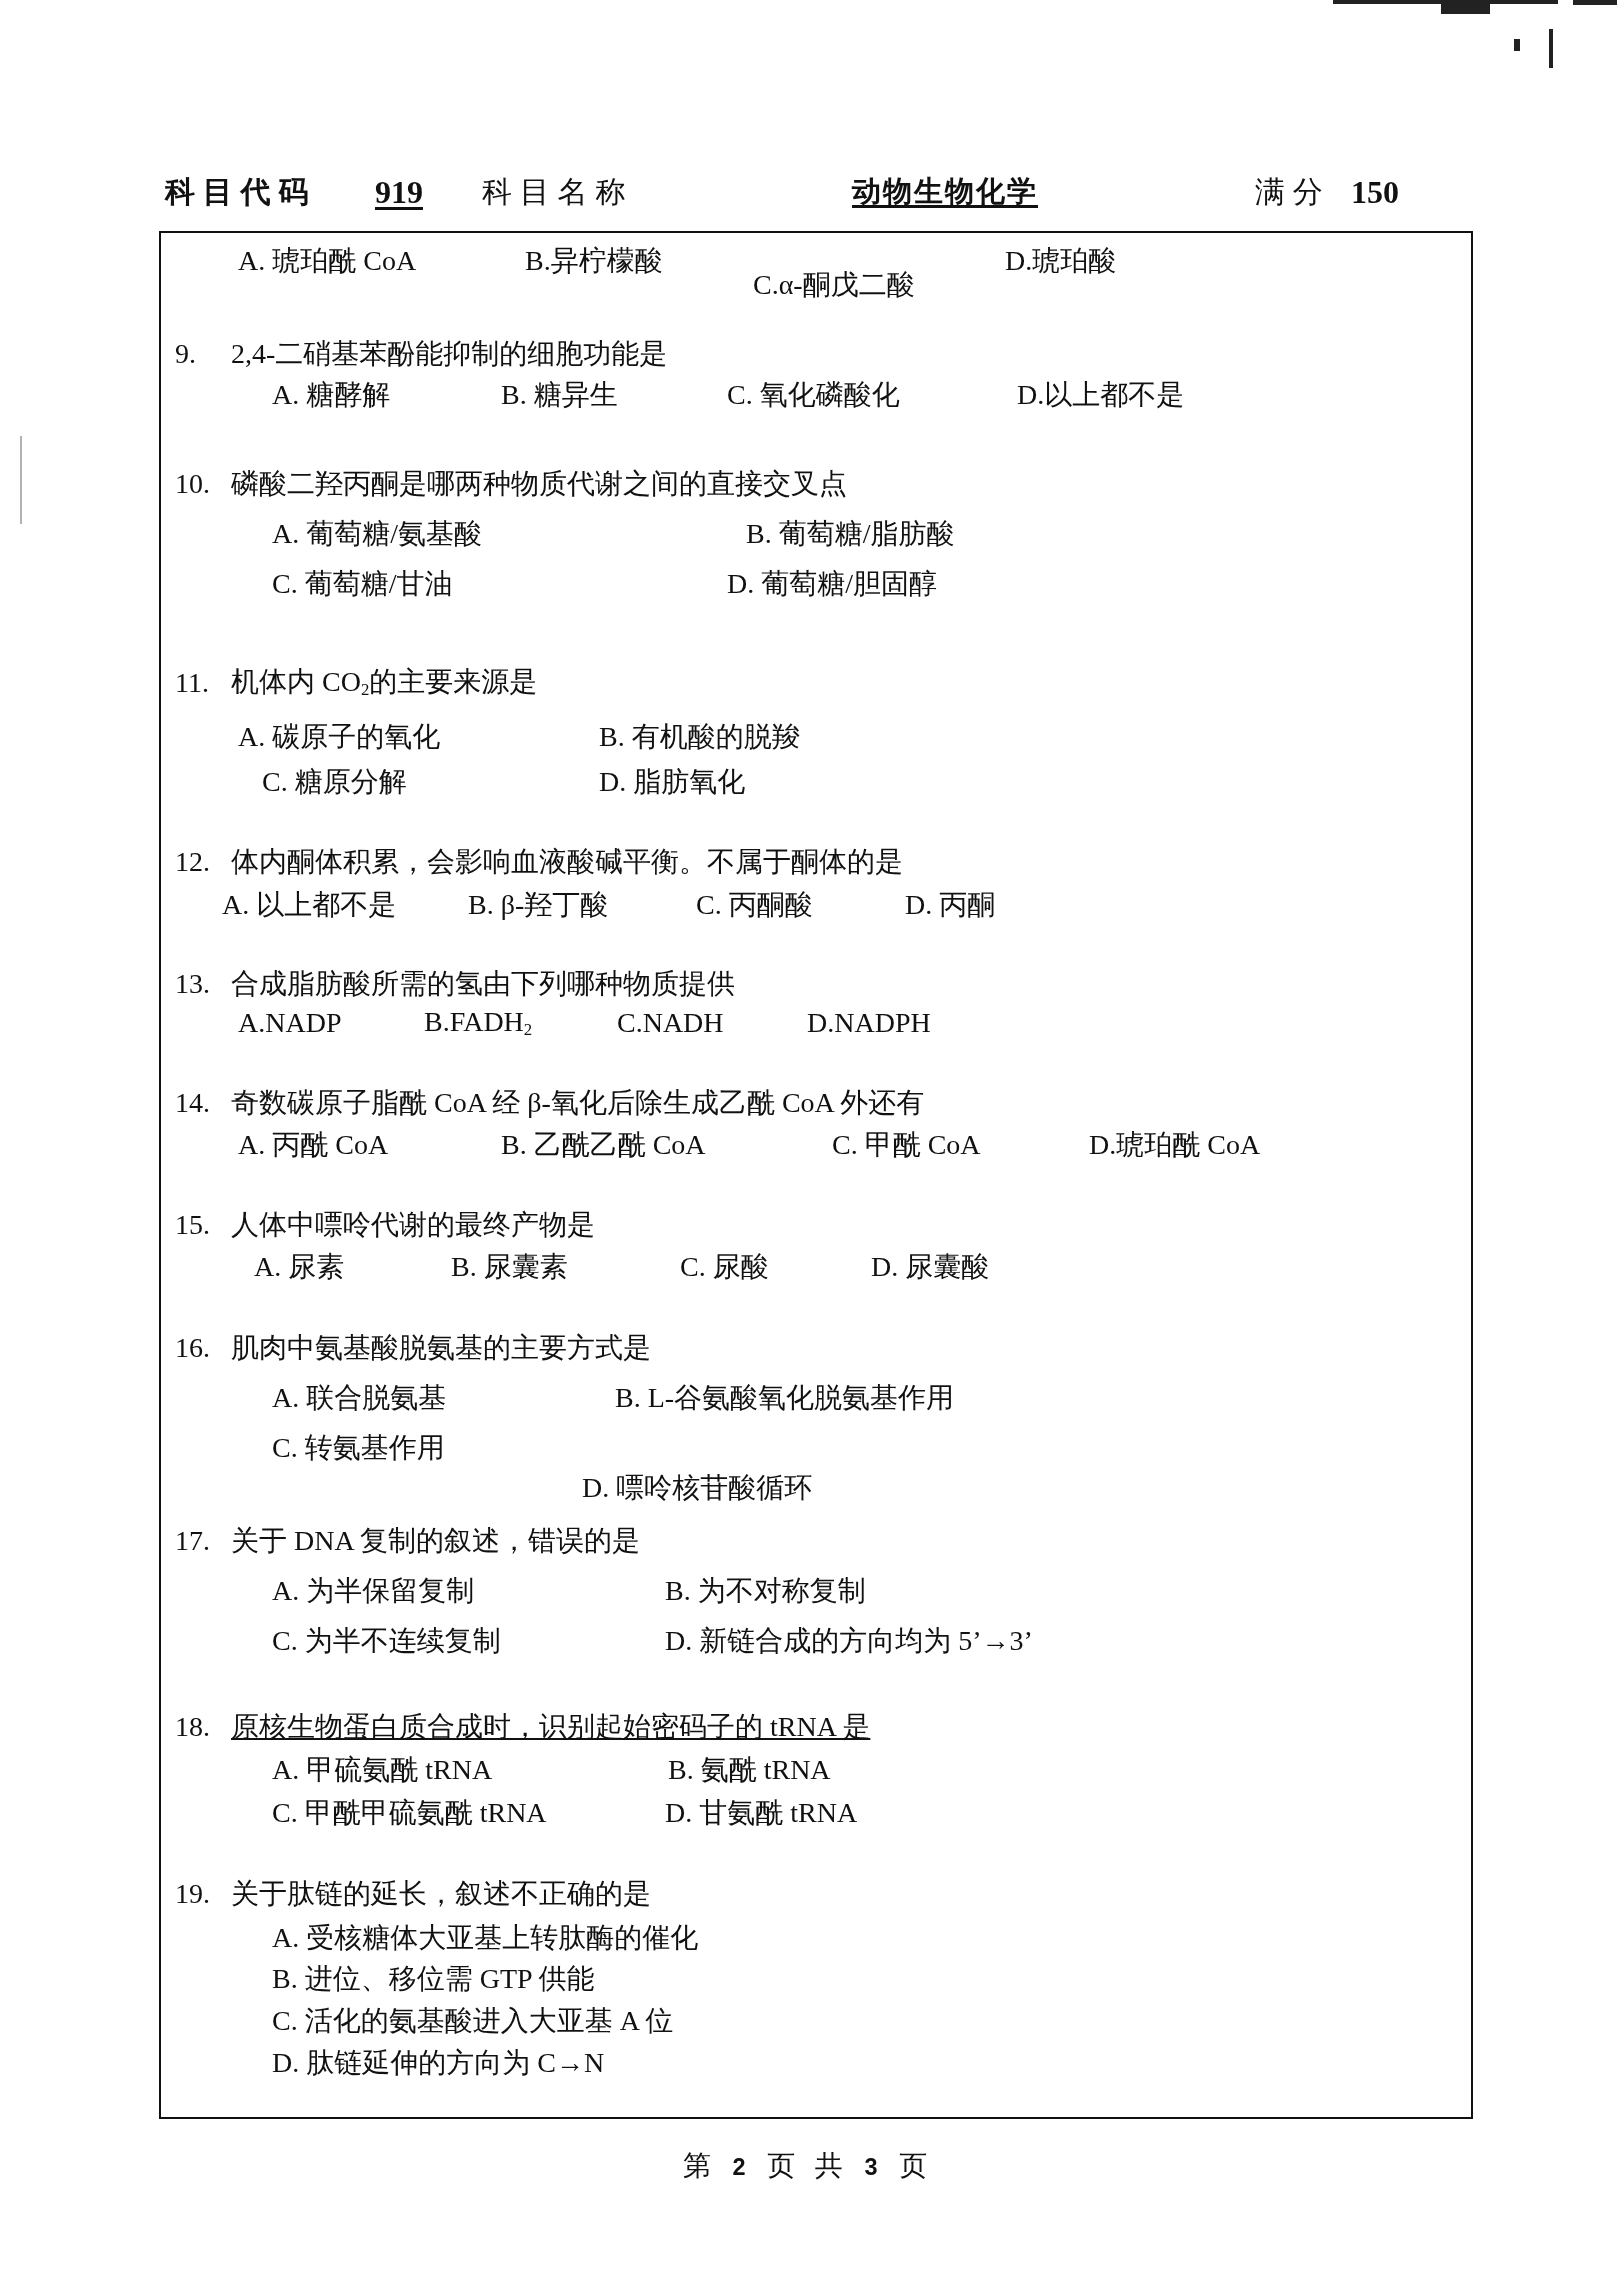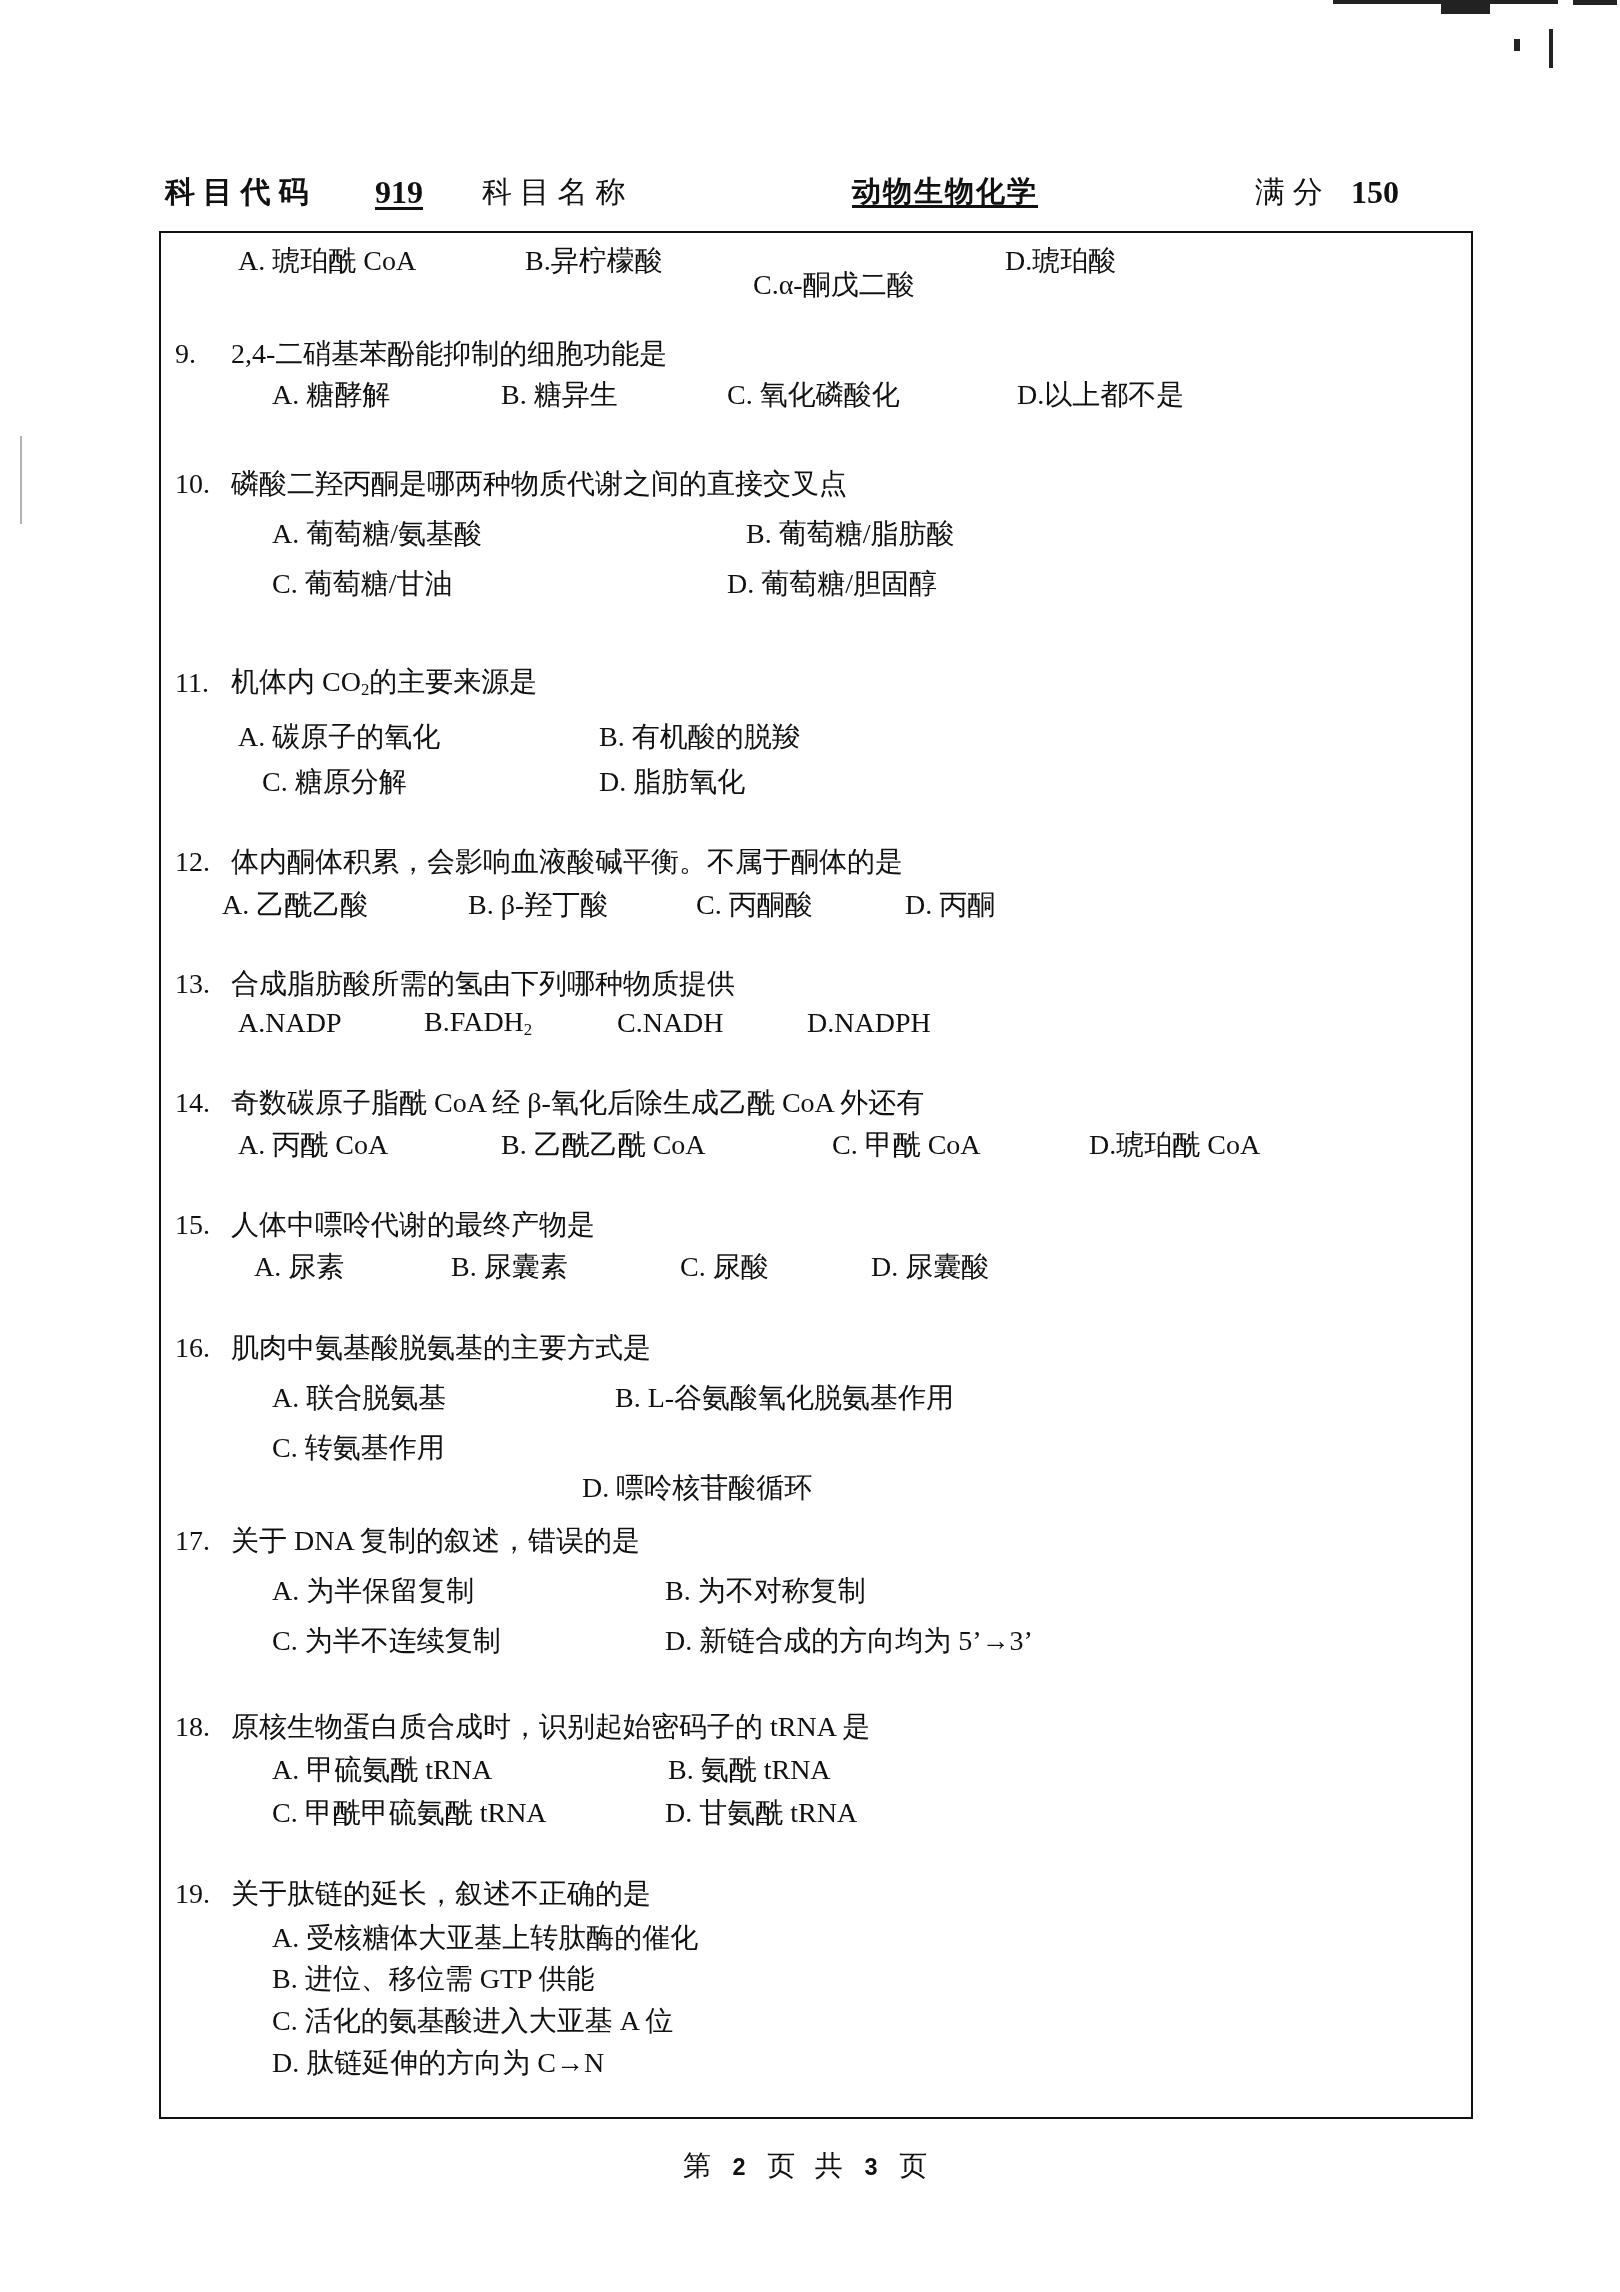--- a/index.html
+++ b/index.html
@@ -75,21 +75,21 @@
   <span class="t" style="left:231px;top:683px;"><span>机体内 CO</span><sub>2</sub><span>的主要来源是</span></span>
   <span class="t" style="left:238px;top:737px;">A. 碳原子的氧化</span>
   <span class="t" style="left:599px;top:737px;">B. 有机酸的脱羧</span>
   <span class="t" style="left:238px;top:782px;margin-left:24px;">C. 糖原分解</span>
   <span class="t" style="left:599px;top:782px;">D. 脂肪氧化</span>
 </div>
 
 <div>
   <span class="t" style="left:175px;top:862px;">12.</span>
   <span class="t" style="left:231px;top:862px;">体内酮体积累，会影响血液酸碱平衡。不属于酮体的是</span>
-  <span class="t" style="left:222px;top:905px;">A. 乙酰乙酸</span>
+  <span class="t" style="left:222px;top:905px;">A. 以上都不是</span>
   <span class="t" style="left:468px;top:905px;">B. β-羟丁酸</span>
   <span class="t" style="left:696px;top:905px;">C. 丙酮酸</span>
   <span class="t" style="left:905px;top:905px;text-align:right;">D. 丙酮</span>
 </div>
 
 <div>
   <span class="t" style="left:175px;top:984px;">13.</span>
   <span class="t" style="left:231px;top:984px;">合成脂肪酸所需的氢由下列哪种物质提供</span>
   <span class="t" style="left:238px;top:1023px;">A.NADP</span>
   <span class="t" style="left:424px;top:1023px;"><span>B.FADH</span><sub>2</sub></span>
@@ -128,21 +128,21 @@
   <span class="t" style="left:175px;top:1541px;">17.</span>
   <span class="t" style="left:231px;top:1541px;">关于 DNA 复制的叙述，错误的是</span>
   <span class="t" style="left:272px;top:1591px;">A. 为半保留复制</span>
   <span class="t" style="left:665px;top:1591px;">B. 为不对称复制</span>
   <span class="t" style="left:272px;top:1641px;">C. 为半不连续复制</span>
   <span class="t" style="left:665px;top:1641px;">D. 新链合成的方向均为 5’→3’</span>
 </div>
 
 <div>
   <span class="t" style="left:175px;top:1727px;">18.</span>
-  <span class="t" style="left:231px;top:1727px;">原核生物蛋白质合成时，识别起始密码子的 tRNA 是</span>
+  <span class="t" style="left:231px;top:1727px;text-decoration:underline;">原核生物蛋白质合成时，识别起始密码子的 tRNA 是</span>
   <span class="t" style="left:272px;top:1770px;">A. 甲硫氨酰 tRNA</span>
   <span class="t" style="left:668px;top:1770px;">B. 氨酰 tRNA</span>
   <span class="t" style="left:272px;top:1813px;">C. 甲酰甲硫氨酰 tRNA</span>
   <span class="t" style="left:665px;top:1813px;">D. 甘氨酰 tRNA</span>
 </div>
 
 <div>
   <span class="t" style="left:175px;top:1894px;">19.</span>
   <span class="t" style="left:231px;top:1894px;">关于肽链的延长，叙述不正确的是</span>
   <span class="t" style="left:272px;top:1938px;">A. 受核糖体大亚基上转肽酶的催化</span>

